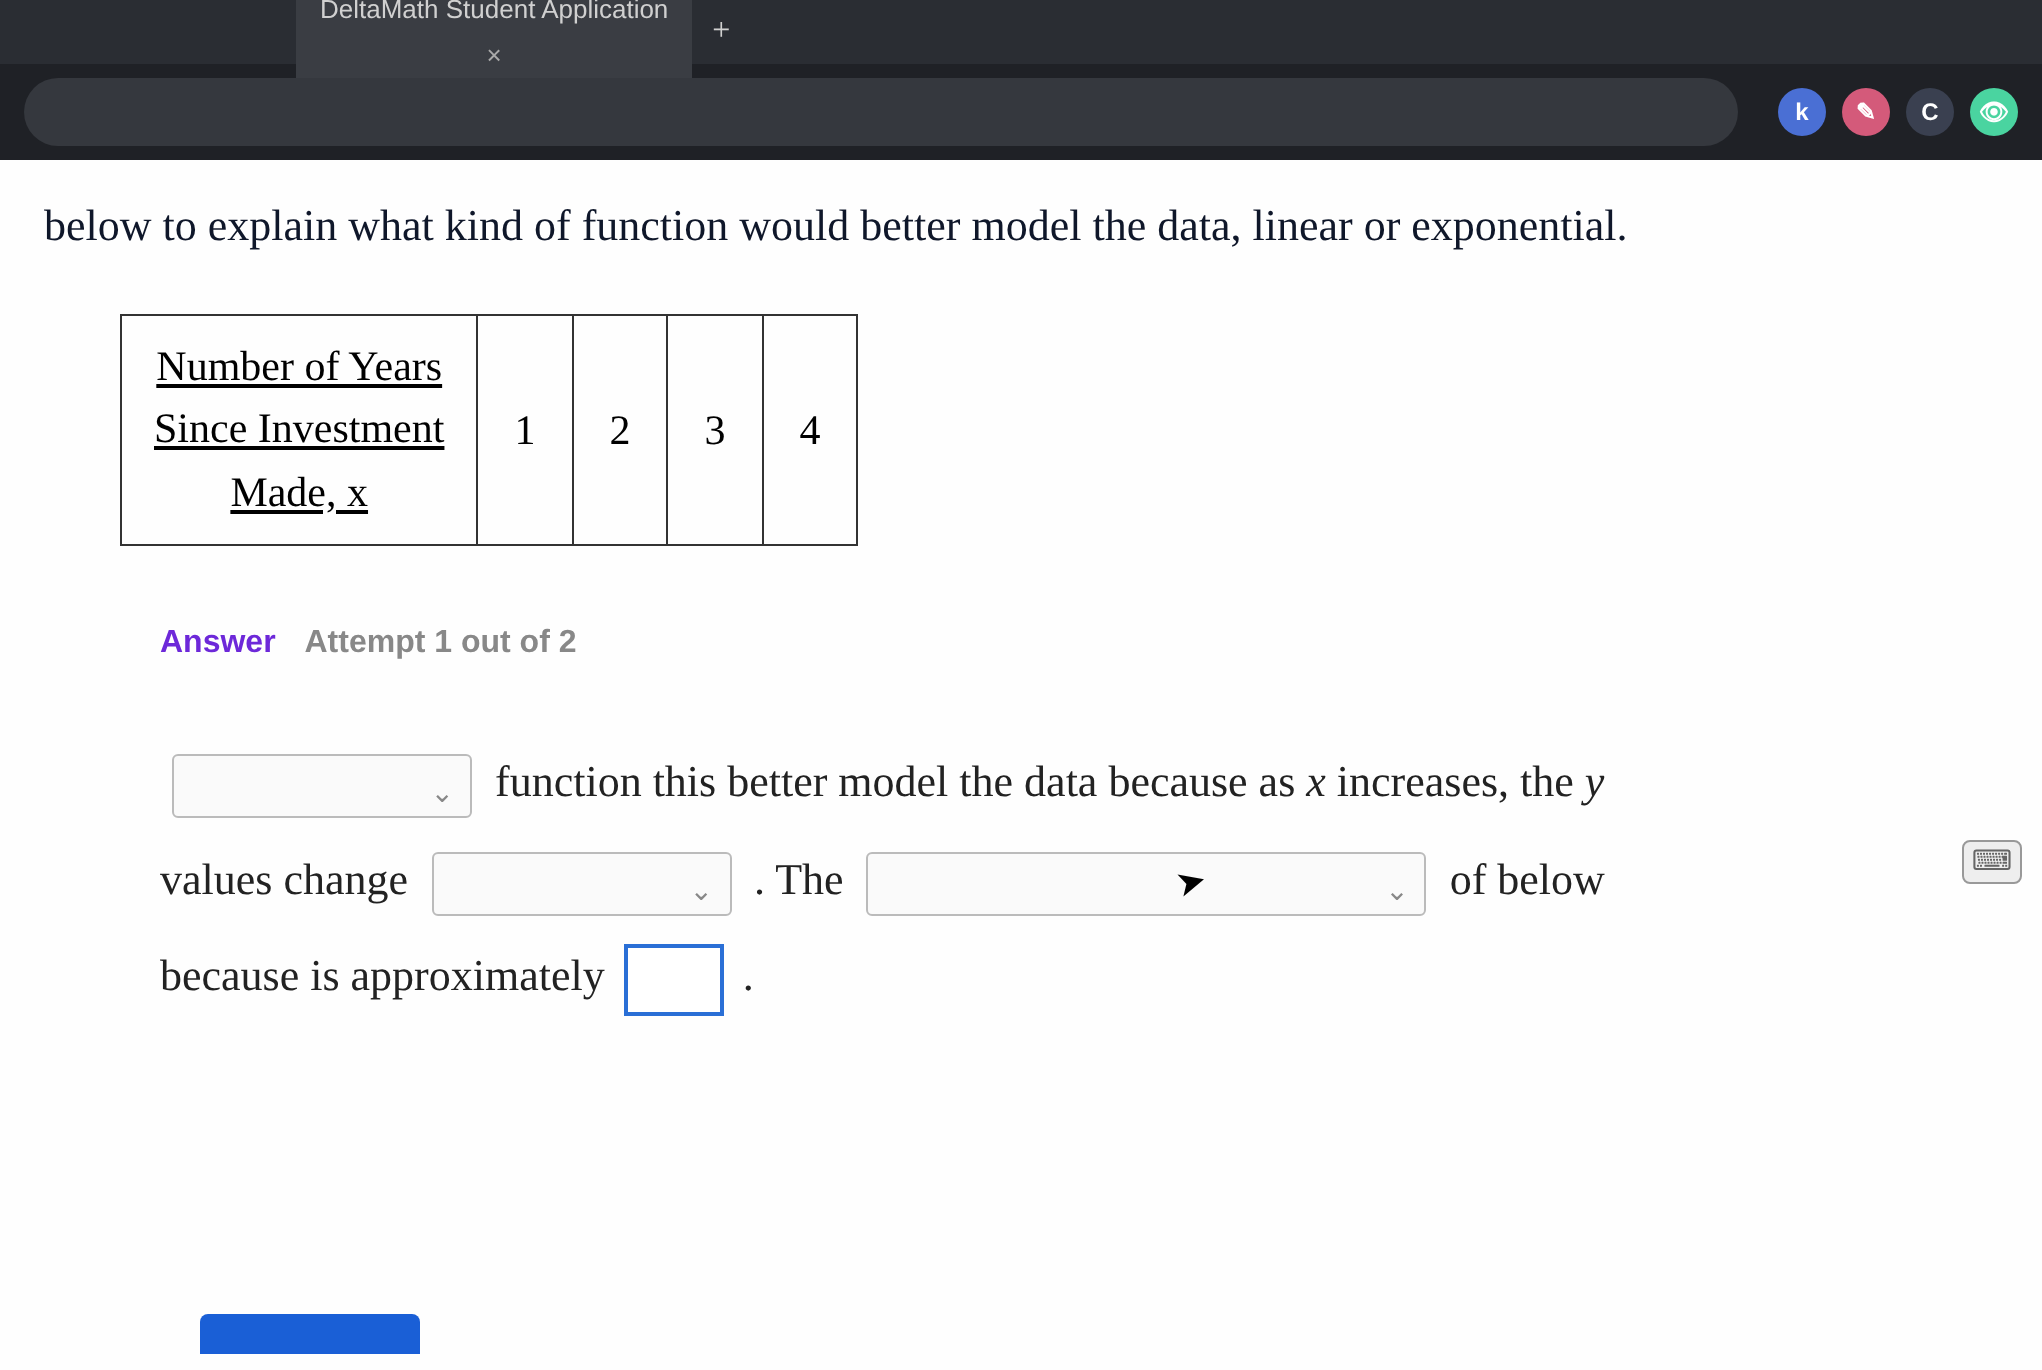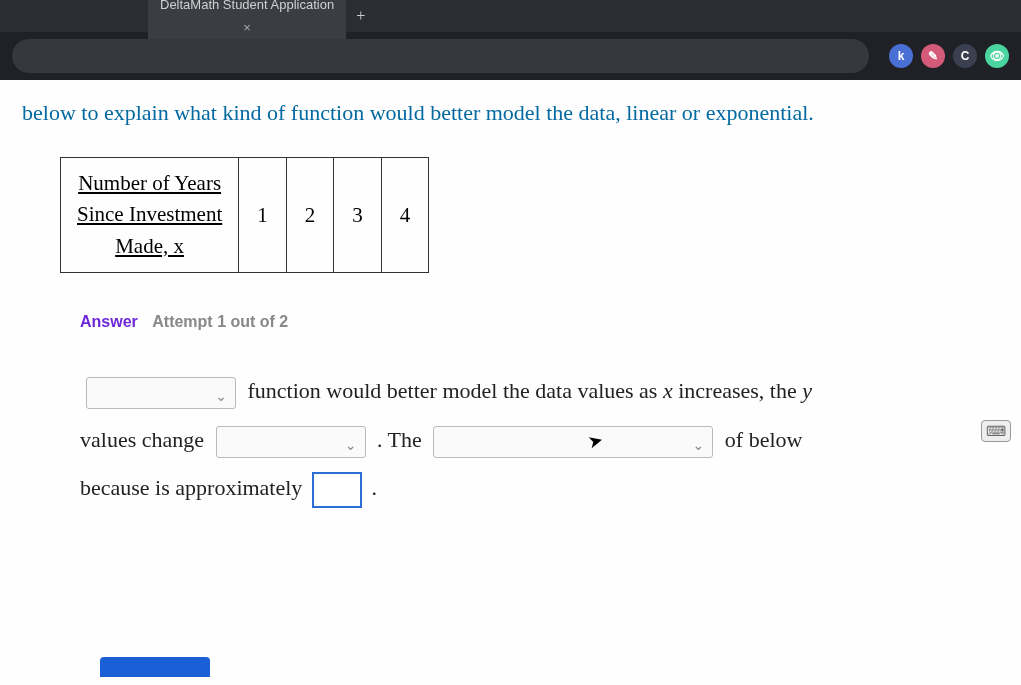--- a/index.html
+++ b/index.html
@@ -70,21 +70,21 @@
 .ext-c { background: #3a4050; }
 .ext-eye { background: #4ad4a0; }
 .content {
   background: #fefefe;
   padding: 18px 22px;
   height: calc(685px - 80px);
   position: relative;
 }
 .prompt-text {
   font-size: 22px;
-  color: #0369a1;
+  color: #0f172a;
   margin-bottom: 28px;
   line-height: 1.4;
 }
 .data-table {
   border-collapse: collapse;
   margin-left: 38px;
   margin-bottom: 40px;
 }
 .data-table td {
   border: 1px solid #333;
@@ -219,21 +219,21 @@
     </table>
 
   <div class="answer-section">
     <div class="answer-header">
       <span class="label">Answer</span>
       <span class="attempt">Attempt 1 out of 2</span>
     </div>
 
     <div class="sentence">
       <span class="dd"></span>
-      <span>function would better model the data values as</span>
+      <span>function this better model the data because as</span>
       <span class="math-var">x</span>
       <span>increases, the</span>
       <span class="math-var">y</span><br>
       <span>values change</span>
       <span class="dd"></span>
       <span>. The</span>
       <span class="dd wide"></span>
       <span>of below</span><br>
       <span>because is approximately</span>
       <span class="num-input"></span>

